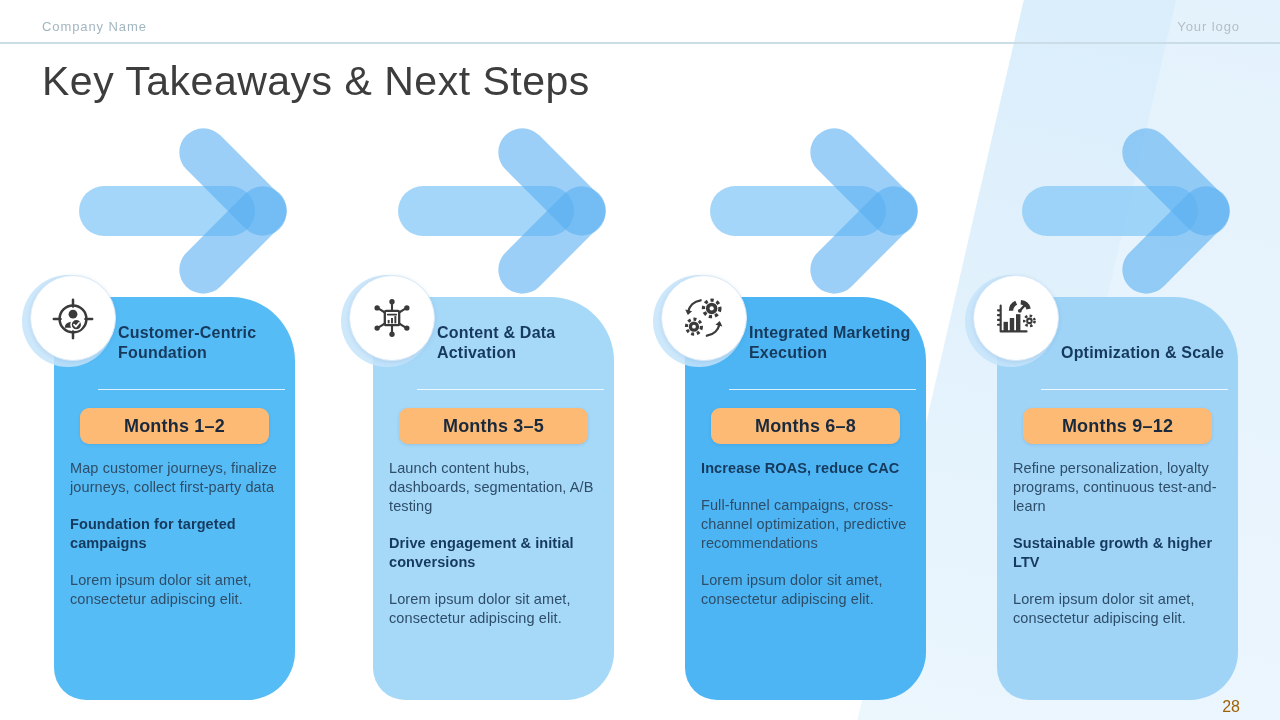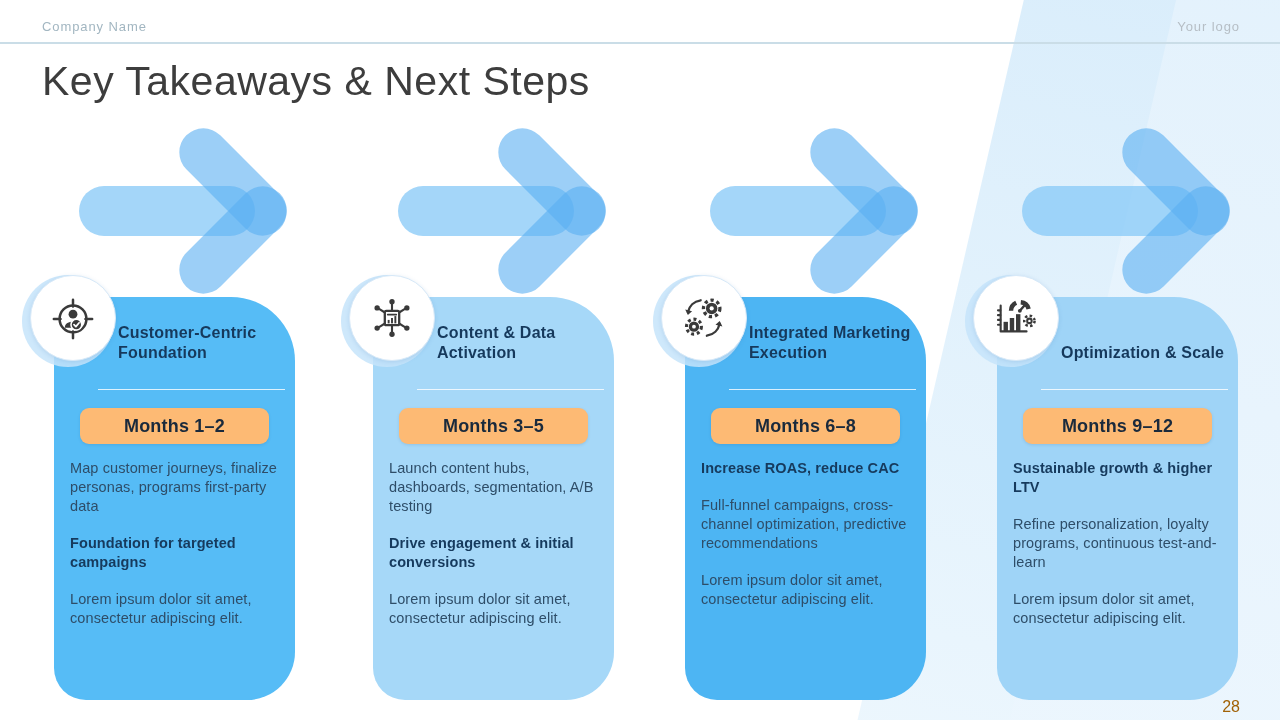--- a/index.html
+++ b/index.html
@@ -100,21 +100,21 @@
           <circle cx="27.5" cy="31" r="5.6" fill="#3a3a3a" stroke="#ffffff" stroke-width="1.6"></circle>
           <path d="M25 31l2 2 3.4-4" stroke="#ffffff" stroke-width="1.8" fill="none" stroke-linecap="round" stroke-linejoin="round"></path>
         </svg>
       </div>
       <div class="card-title">Customer-Centric Foundation</div>
       <div class="card-sep"></div>
       <div class="months-pill">
         <span>Months 1–2</span>
       </div>
       <div class="card-body">
-        <p class="para">Map customer journeys, finalize personas, programs first-party data</p>
+        <p class="para">Map customer journeys, finalize journeys, collect first-party data</p>
         <p class="para bold">Foundation for targeted campaigns</p>
         <p class="para">Lorem ipsum dolor sit amet, consectetur adipiscing elit.</p>
       </div>
     </div>
   </div>
 
   <div class="col col-2">
     <div class="arrow">
       <div class="stem"></div>
       <div class="bar bar-top"></div>
@@ -213,22 +213,22 @@
           <circle cx="38" cy="27" r="1.3" fill="#ffffff"></circle>
           <circle cx="38" cy="27" r="5.4" fill="none" stroke="#3a3a3a" stroke-width="2.6" stroke-dasharray="2.6 2.4"></circle>
         </svg>
       </div>
       <div class="card-title">Optimization &amp; Scale</div>
       <div class="card-sep"></div>
       <div class="months-pill">
         <span>Months 9–12</span>
       </div>
       <div class="card-body">
+        <p class="para">Refine personalization, loyalty programs, continuous test-and-learn</p>
         <p class="para bold">Sustainable growth &amp; higher LTV</p>
-        <p class="para">Refine personalization, loyalty programs, continuous test-and-learn</p>
         <p class="para">Lorem ipsum dolor sit amet, consectetur adipiscing elit.</p>
       </div>
     </div>
   </div>
 
   <div class="page-num">28</div>
 
 </div>
 
 </body></html>

